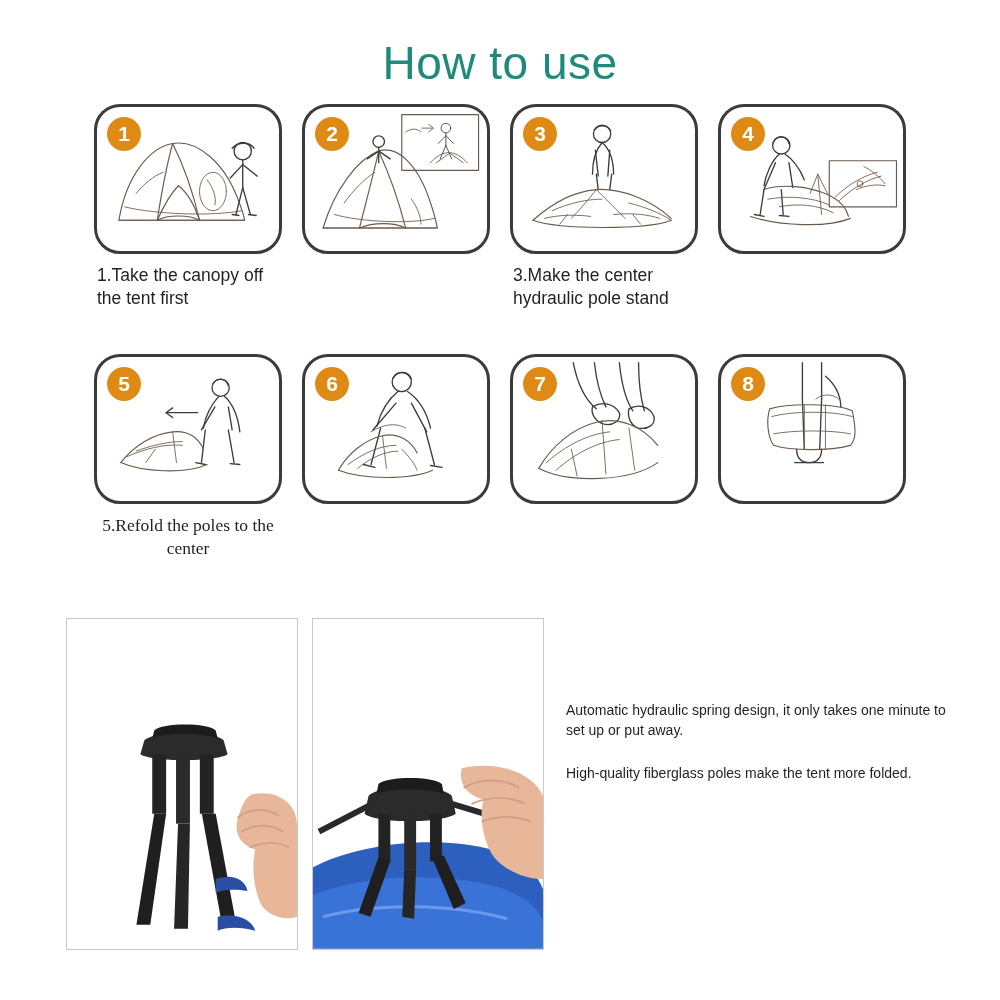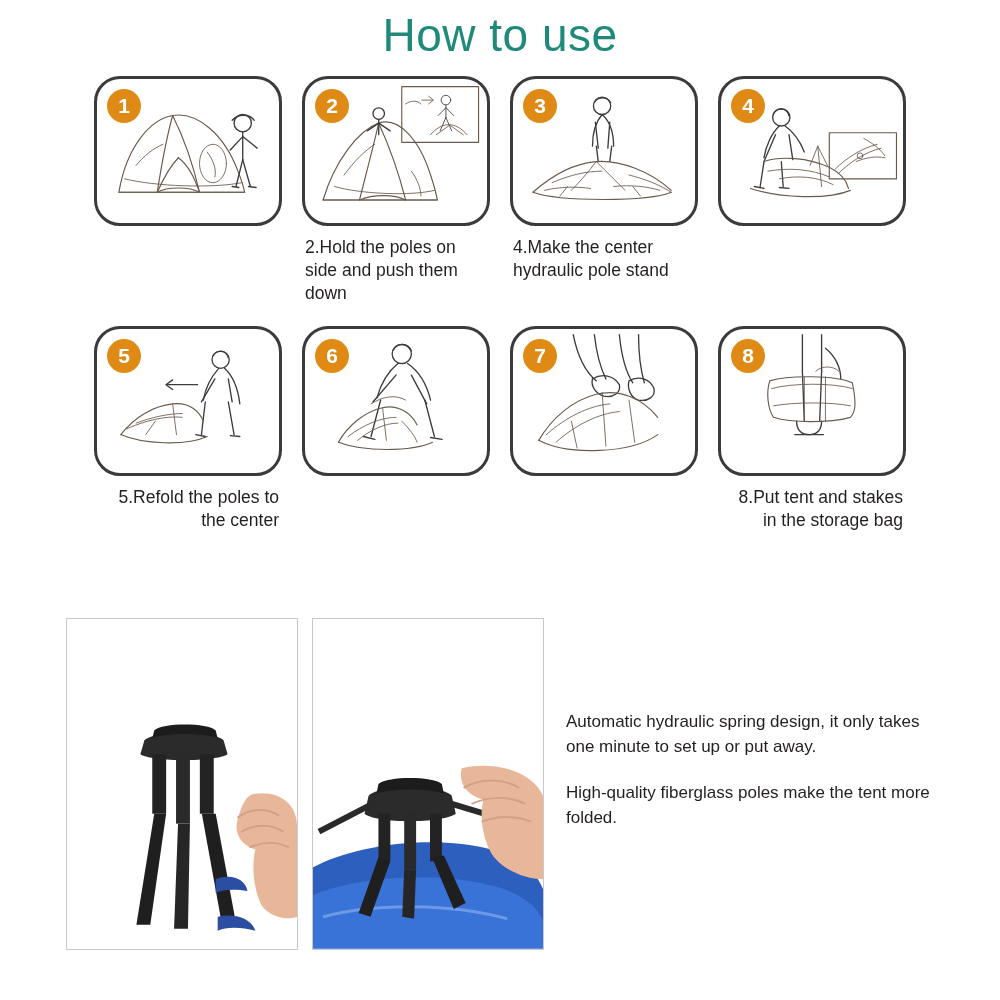--- a/index.html
+++ b/index.html
@@ -21,21 +21,21 @@
     height: 1000px;
   }
 
   
   .title {
     text-align: center;
     color: #1f8a7a;
     font-size: 46px;
     font-weight: 400;
     letter-spacing: 0.5px;
-    padding-top: 8px;
+    padding-top: 36px;
     padding-bottom: 8px;
     font-family: "Liberation Sans", sans-serif;
   }
 
   
   .steps {
     display: grid;
     grid-template-columns: repeat(4, 1fr);
     column-gap: 8px;
     row-gap: 2px;
@@ -75,21 +75,22 @@
   .caption {
     width: 182px;
     margin: 10px 0 0 0;
     font-size: 17.5px;
     line-height: 1.32;
     color: #231f20;
     text-align: left;
     min-height: 72px;
   }
   .row2 .caption {
-    text-align: right;
+    text-align: center;
+    font-family: Liberation Serif, serif;
   }
   .row2 {
     margin-top: 12px;
   }
 
   
   .art {
     position: absolute;
     left: 0; top: 0;
     width: 100%;
@@ -133,23 +134,23 @@
   }
   .photo-right {
     left: 312px;
     width: 232px;
     height: 332px;
   }
 
   .text-block {
     position: absolute;
     left: 566px;
-    top: 92px;
+    top: 82px;
     width: 382px;
-    font-size: 17px;
+    font-size: 14px;
     line-height: 1.45;
     color: #231f20;
   }
   .text-block p {
     margin: 0 0 22px 0;
   }
 
   
   .photo .pimg { position: absolute; left:0; top:0; width:100%; height:100%; }
 </style>
@@ -182,20 +183,21 @@
           <path d="M140 43 C146 36 158 36 163 43" class="dark"></path>
           <path d="M151 55 L151 84" class="dark"></path>
           <path d="M151 60 L138 74" class="dark"></path>
           <path d="M151 60 L166 72" class="dark"></path>
           <path d="M151 84 L144 112" class="dark"></path>
           <path d="M151 84 L159 112" class="dark"></path>
           <path d="M140 112 L147 113" class="dark"></path>
           <path d="M157 112 L165 113" class="dark"></path>
         </svg>
       </div>
+      <div class="caption">1.Take the canopy off the tent first</div>
     </div>
 
     <div class="step">
       <div class="frame">
         <div class="badge">2</div>
         <svg class="art" viewBox="0 0 188 150">
           <path d="M18 126 C30 86 54 54 76 46 C96 39 118 62 130 100 C134 112 136 120 137 126 Z"></path>
           <path d="M76 46 C70 72 62 102 56 126"></path>
           <path d="M76 46 C88 72 98 102 104 126"></path>
           <path d="M56 126 C70 120 92 120 104 126"></path>
@@ -216,21 +218,20 @@
           <circle cx="146" cy="22" r="5" class="dark thin"></circle>
           <path d="M146 27 L146 40" class="dark thin"></path>
           <path d="M146 30 L138 38" class="dark thin"></path>
           <path d="M146 30 L154 38" class="dark thin"></path>
           <path d="M146 40 L140 54" class="dark thin"></path>
           <path d="M146 40 L152 54" class="dark thin"></path>
           <path d="M130 58 C142 44 156 44 168 58" class="thin"></path>
           <path d="M136 58 L150 48 L164 58" class="thin"></path>
         </svg>
       </div>
-      <div class="caption">2.Hold the poles on side and push them down</div>
     </div>
 
     <div class="step">
       <div class="frame">
         <div class="badge">3</div>
         <svg class="art" viewBox="0 0 188 150">
 
           <circle cx="92" cy="28" r="9" class="dark"></circle>
           <path d="M84 24 C88 18 98 18 101 25" class="dark"></path>
           <path d="M92 37 C86 44 82 56 82 70" class="dark"></path>
@@ -245,21 +246,21 @@
           <path d="M86 86 C96 96 106 106 116 116" class="thin"></path>
           <path d="M40 108 C58 100 76 96 92 96" class="thin"></path>
           <path d="M120 100 C136 104 152 110 164 118" class="thin"></path>
           <path d="M20 118 C48 128 140 128 164 118"></path>
           <path d="M32 116 C48 112 66 112 80 114" class="thin"></path>
           <path d="M104 112 C122 110 140 112 152 116" class="thin"></path>
           <path d="M48 122 L56 112" class="thin"></path>
           <path d="M132 122 L124 112" class="thin"></path>
         </svg>
       </div>
-      <div class="caption">4.Make the center hydraulic pole stand</div>
+      <div class="caption">3.Make the center hydraulic pole stand</div>
     </div>
 
     <div class="step">
       <div class="frame">
         <div class="badge">4</div>
         <svg class="art" viewBox="0 0 188 150">
 
           <circle cx="62" cy="40" r="9" class="dark"></circle>
           <path d="M54 36 C58 29 68 30 70 38" class="dark"></path>
           <path d="M60 49 C52 56 46 70 44 82" class="dark"></path>
@@ -389,21 +390,20 @@
           <path d="M108 20 C118 28 124 40 124 52" class="dark"></path>
 
           <path d="M50 54 C70 48 118 48 136 56 C140 76 140 86 134 92 C112 98 72 98 54 92 C48 84 46 66 50 54 Z"></path>
           <path d="M52 62 C74 56 116 56 136 62" class="thin"></path>
           <path d="M54 80 C76 76 114 76 134 80" class="thin"></path>
           <path d="M86 50 L86 96" class="thin"></path>
           <path d="M108 50 L108 96" class="thin"></path>
           <path d="M98 44 C104 38 116 38 122 44" class="thin"></path>
         </svg>
       </div>
-      <div class="caption">8.Put tent and stakes in the storage bag</div>
     </div>
   </div>
 
   <div class="bottom">
 
     <div class="photo photo-left">
       <svg class="pimg" viewBox="0 0 232 332">
         <rect x="0" y="0" width="232" height="332" fill="#ffffff" stroke="none"></rect>
 
         <path d="M78 122 C86 112 150 112 158 122 L162 136 C150 144 86 144 74 136 Z" fill="#2b2b2b" stroke="none"></path>

